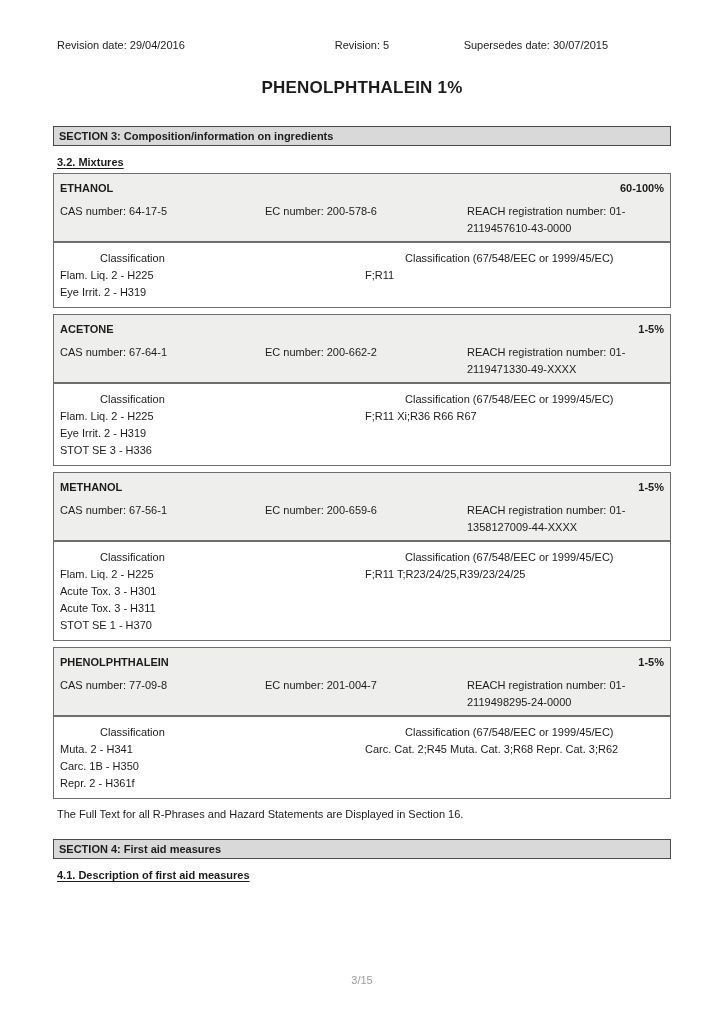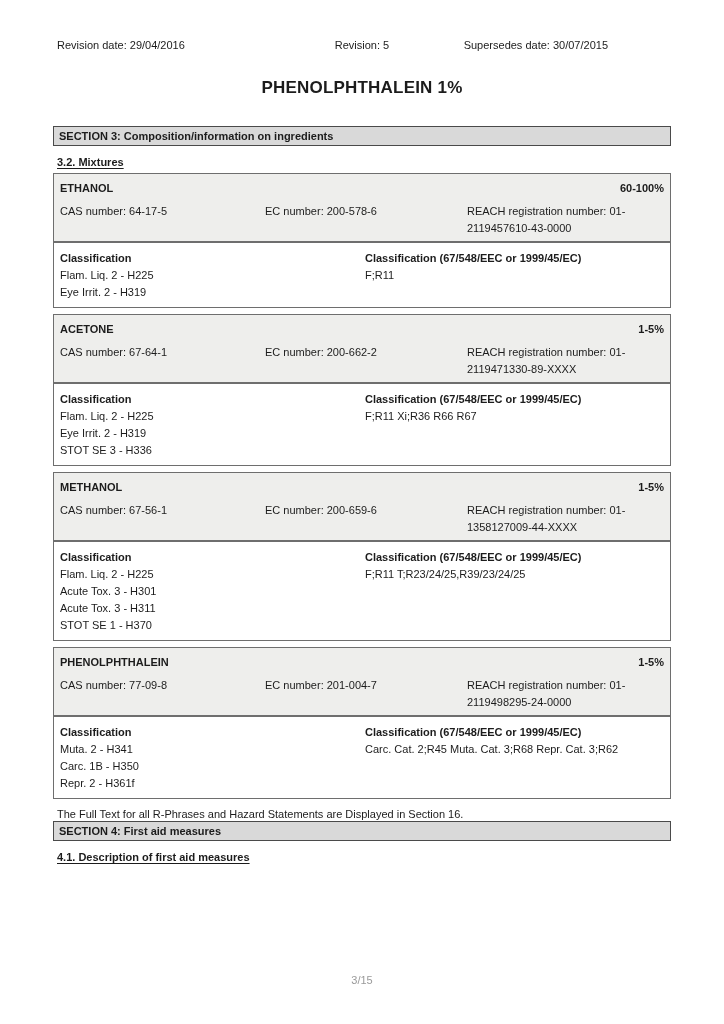--- a/index.html
+++ b/index.html
@@ -34,21 +34,21 @@
     letter-spacing: 0.2px;
   }
   .section-bar {
     margin: 28px 53px 0 53px;
     background: #d9d9d9;
     border: 1px solid #4a4a4a;
     font-weight: bold;
     padding: 3px 5px 3px 5px;
     box-sizing: border-box;
   }
-  .section-bar.second { margin-top: 0; }
+  .section-bar.second { margin-top: 18px; }
   .subsection-heading {
     margin: 10px 57px 0 57px;
     font-weight: bold;
     text-decoration: underline;
     text-underline-offset: 2px;
   }
   .ingredient-group { margin: 5px 53px 0 53px; }
   .ingredient-group + .ingredient-group { margin-top: 6px; }
   .ingredient-head {
     background: #eeeeec;
@@ -70,21 +70,21 @@
   .reach-col span { display: block; }
   .classification-box {
     background: #ffffff;
     border: 1px solid #6e6e6e;
     padding: 7px 6px 6px 6px;
     display: flex;
     box-sizing: border-box;
   }
   .cls-left { width: 305px; }
   .cls-right { flex: 1; }
-  .cls-title { font-weight: bold; line-height: 17px; }
+  .cls-title { font-weight: normal; line-height: 17px; margin-left: 40px; }
   .cline { display: block; line-height: 17px; }
   .cline:empty { display: none; }
   .note-line { margin: 8px 57px 0 57px; line-height: 14px; }
   .page-footer {
     position: absolute;
     top: 974px;
     left: 0;
     width: 100%;
     text-align: center;
     color: #9a9a9a;
@@ -138,21 +138,21 @@
     <div class="ingredient-head">
       <div class="name-row">
         <span>ACETONE</span>
         <span>1-5%</span>
       </div>
       <div class="id-row">
         <div class="cas-col">CAS number: 67-64-1</div>
         <div class="ec-col">EC number: 200-662-2</div>
         <div class="reach-col">
           <span>REACH registration number: 01-</span>
-          <span>2119471330-89-XXXX</span>
+          <span>2119471330-49-XXXX</span>
         </div>
       </div>
     </div>
     <div class="classification-box">
       <div class="cls-left">
         <span class="cls-title">Classification</span>
         <span class="cline">Flam. Liq. 2 - H225</span>
         <span class="cline">Eye Irrit. 2 - H319</span>
         <span class="cline">STOT SE 3 - H336</span>
       </div>

